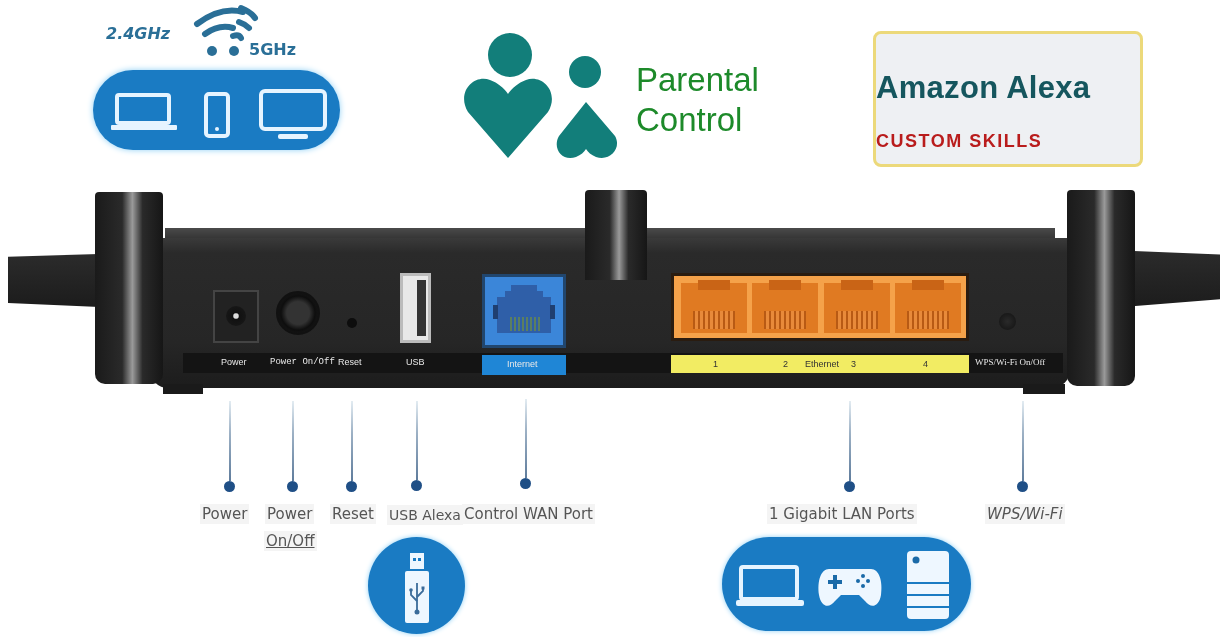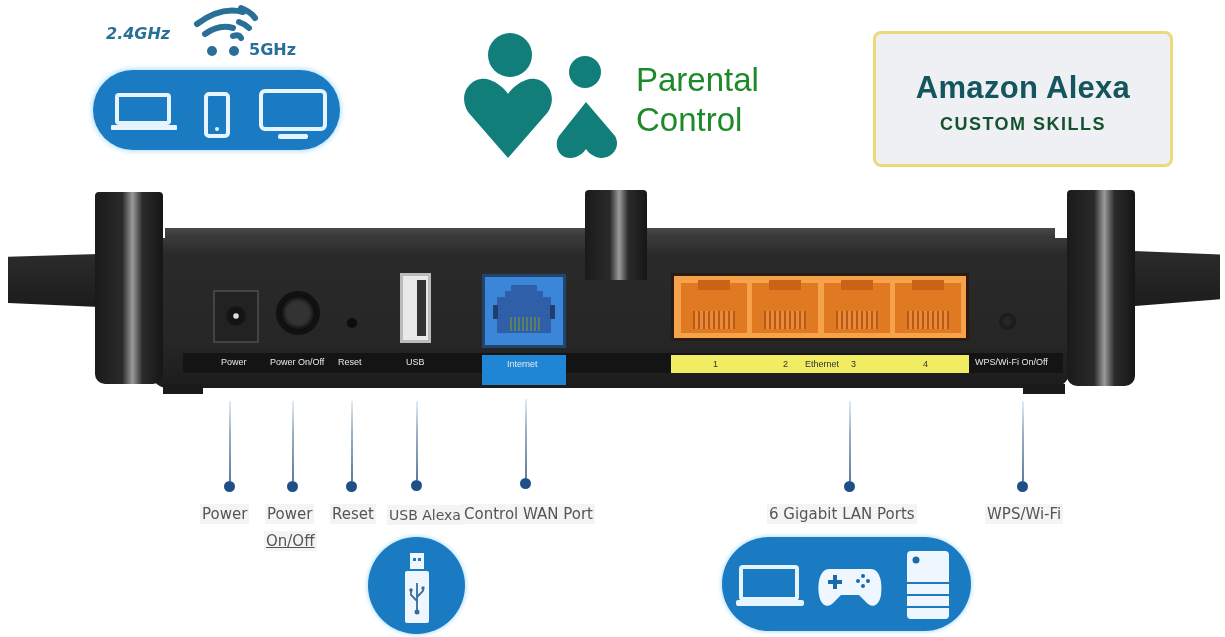--- a/index.html
+++ b/index.html
@@ -8,43 +8,43 @@
   .abs { position: absolute; }
 
   
   .band-label { font-family: "DejaVu Sans", sans-serif; font-weight: bold; font-size: 16px; color: #2a6f97; }
   .device-pill { left: 93px; top: 70px; width: 247px; height: 80px; border-radius: 40px; background: #1a7bc3; box-shadow: 0 0 6px #8fd0f5; }
 
   
   .parental-text { font-family: "Liberation Sans", sans-serif; font-size: 33px; line-height: 40px; color: #1d8a2a; }
 
   
-  .alexa-card { left: 873px; top: 31px; width: 300px; height: 136px; background: #eef0f3; border: 3px solid #ecd97a; border-radius: 8px; text-align: center; }
+  .alexa-card { left: 873px; top: 31px; width: 270px; height: 136px; background: #eef0f3; border: 3px solid #ecd97a; border-radius: 8px; text-align: left; }
   .alexa-title { font-family: "Liberation Sans", sans-serif; font-weight: bold; font-size: 31px; color: #15565e; margin-top: 36px; letter-spacing: 0.3px; }
-  .alexa-sub { font-family: "Liberation Sans", sans-serif; font-weight: bold; font-size: 18px; color: #14532d; margin-top: 8px; letter-spacing: 1.5px; }
+  .alexa-sub { font-family: "Liberation Sans", sans-serif; font-weight: bold; font-size: 18px; color: #b91c1c; margin-top: 25px; letter-spacing: 1.5px; }
 
   
   .router-body { left: 150px; top: 238px; width: 920px; height: 150px; background: linear-gradient(#3a3a3a 0%, #2a2a2a 10%, #262626 70%, #1c1c1c 100%); border-radius: 0 0 18px 18px; }
   .router-top { left: 165px; top: 228px; width: 890px; height: 14px; background: linear-gradient(#4a4a4a, #2e2e2e); }
   .wing { background: linear-gradient(#2c2c2c, #1b1b1b); }
   .antenna { background: linear-gradient(90deg, #1a1a1a 0%, #2a2a2a 40%, #9a9a9a 55%, #2a2a2a 70%, #161616 100%); border-radius: 4px 4px 10px 10px; }
   .foot { background: #1a1a1a; }
 
   .label-strip { left: 183px; top: 353px; width: 880px; height: 20px; background: #141414; }
   .strip-text { font-family: "Liberation Sans", sans-serif; font-size: 9px; color: #e8e8e8; top: 4px; }
 
   .power-jack { left: 213px; top: 290px; width: 46px; height: 53px; background: #222; border: 2px solid #444; }
   .power-jack::after { content: ""; position: absolute; left: 11px; top: 14px; width: 20px; height: 20px; border-radius: 50%; background: radial-gradient(#ddd 0 15%, #111 25%, #1a1a1a 100%); }
   .power-btn { left: 276px; top: 291px; width: 44px; height: 44px; border-radius: 50%; background: radial-gradient(#333 0 40%, #0e0e0e 60%, #222 100%); border: 2px solid #111; }
   .reset-hole { left: 347px; top: 318px; width: 10px; height: 10px; border-radius: 50%; background: #0d0d0d; }
   .usb-port { left: 400px; top: 273px; width: 31px; height: 70px; background: #e8e8e8; border: 3px solid #bbb; }
   .usb-port::after { content: ""; position: absolute; left: 14px; top: 4px; width: 9px; height: 56px; background: #333; }
 
   .wan-port { left: 482px; top: 274px; width: 84px; height: 74px; background: #3b86d9; border: 3px solid #21466e; }
-  .wan-label { left: 482px; top: 355px; width: 84px; height: 30px; background: #1f86d6; }
+  .wan-label { left: 482px; top: 355px; width: 84px; height: 20px; background: #1f86d6; }
 
   .lan-block { left: 671px; top: 273px; width: 298px; height: 68px; background: #f5a24a; border: 3px solid #2a1c10; }
   .lan-port { top: 7px; width: 66px; height: 50px; background: #e07a22; }
   .lan-port .cap { position: absolute; left: 17px; top: -3px; width: 32px; height: 10px; background: #c96416; }
   .lan-port .pins { position: absolute; left: 12px; bottom: 4px; width: 42px; height: 18px; background: repeating-linear-gradient(90deg, #b85a14 0 2px, #e88a3a 2px 5px); }
   .lan-label { left: 671px; top: 355px; width: 298px; height: 18px; background: #f2ec63; }
   .lan-num { font-family: "Liberation Sans", sans-serif; font-size: 9px; color: #333; top: 4px; }
 
   .wps-btn { left: 999px; top: 313px; width: 17px; height: 17px; border-radius: 50%; background: radial-gradient(#2a2a2a, #111); }
 
@@ -116,24 +116,24 @@
 
   <div class="abs antenna" style="left:95px;top:192px;width:68px;height:192px;"></div>
   <div class="abs antenna" style="left:585px;top:190px;width:62px;height:90px;border-radius:4px 4px 0 0;"></div>
   <div class="abs antenna" style="left:1067px;top:190px;width:68px;height:196px;"></div>
 
   <div class="abs foot" style="left:163px;top:384px;width:40px;height:10px;"></div>
   <div class="abs foot" style="left:1023px;top:384px;width:42px;height:10px;"></div>
 
   <div class="abs label-strip">
     <span class="abs strip-text" style="left:38px;">Power</span>
-    <span class="abs strip-text" style="left:87px;">Power On/Off</span>
+    <span class="abs strip-text" style="left:87px;font-family:Liberation Mono, monospace;">Power On/Off</span>
     <span class="abs strip-text" style="left:155px;">Reset</span>
     <span class="abs strip-text" style="left:223px;">USB</span>
-    <span class="abs strip-text" style="left:792px;">WPS/Wi-Fi On/Off</span>
+    <span class="abs strip-text" style="left:792px;font-family:Liberation Serif, serif;">WPS/Wi-Fi On/Off</span>
   </div>
 
   <div class="abs power-jack"></div>
   <div class="abs power-btn"></div>
   <div class="abs reset-hole"></div>
   <div class="abs usb-port"></div>
 
   <div class="abs wan-port">
     <svg class="abs" style="left:6px;top:6px;" width="66" height="56" viewBox="0 0 66 56">
       <path d="M20 2 H46 V8 H52 V14 H60 V50 H6 V14 H14 V8 H20 Z" fill="#2f5fa8"></path>
@@ -206,26 +206,26 @@
   <span class="abs callout-text" style="left:387px;top:505px;font-size:14px;">USB Alexa</span>
 </div>
 <div>
   <div class="abs leader" style="left:525px;top:399px;height:79px;"></div>
   <div class="abs leader-dot" style="left:520px;top:478px;"></div>
   <span class="abs callout-text" style="left:462px;top:504px;">Control WAN Port</span>
 </div>
 <div>
   <div class="abs leader" style="left:849px;top:401px;height:80px;"></div>
   <div class="abs leader-dot" style="left:844px;top:481px;"></div>
-  <span class="abs callout-text" style="left:767px;top:504px;">6 Gigabit LAN Ports</span>
+  <span class="abs callout-text" style="left:767px;top:504px;">1 Gigabit LAN Ports</span>
 </div>
 <div>
   <div class="abs leader" style="left:1022px;top:401px;height:80px;"></div>
   <div class="abs leader-dot" style="left:1017px;top:481px;"></div>
-  <span class="abs callout-text" style="left:985px;top:504px;">WPS/Wi-Fi</span>
+  <span class="abs callout-text" style="left:985px;top:504px;font-style:italic;">WPS/Wi-Fi</span>
 </div>
 
 <div class="abs usb-circle">
   <svg class="abs" style="left:34px;top:14px;" width="30" height="74" viewBox="0 0 30 74">
     <rect x="8" y="2" width="14" height="16" fill="#eef7ff"></rect>
     <rect x="11" y="7" width="3" height="3" fill="#1a7bc3"></rect>
     <rect x="16" y="7" width="3" height="3" fill="#1a7bc3"></rect>
     <rect x="3" y="20" width="24" height="52" rx="2" fill="#eef7ff"></rect>
     <g stroke="#3a6b9a" stroke-width="1.8" fill="none">
       <line x1="15" y1="32" x2="15" y2="60"></line>

